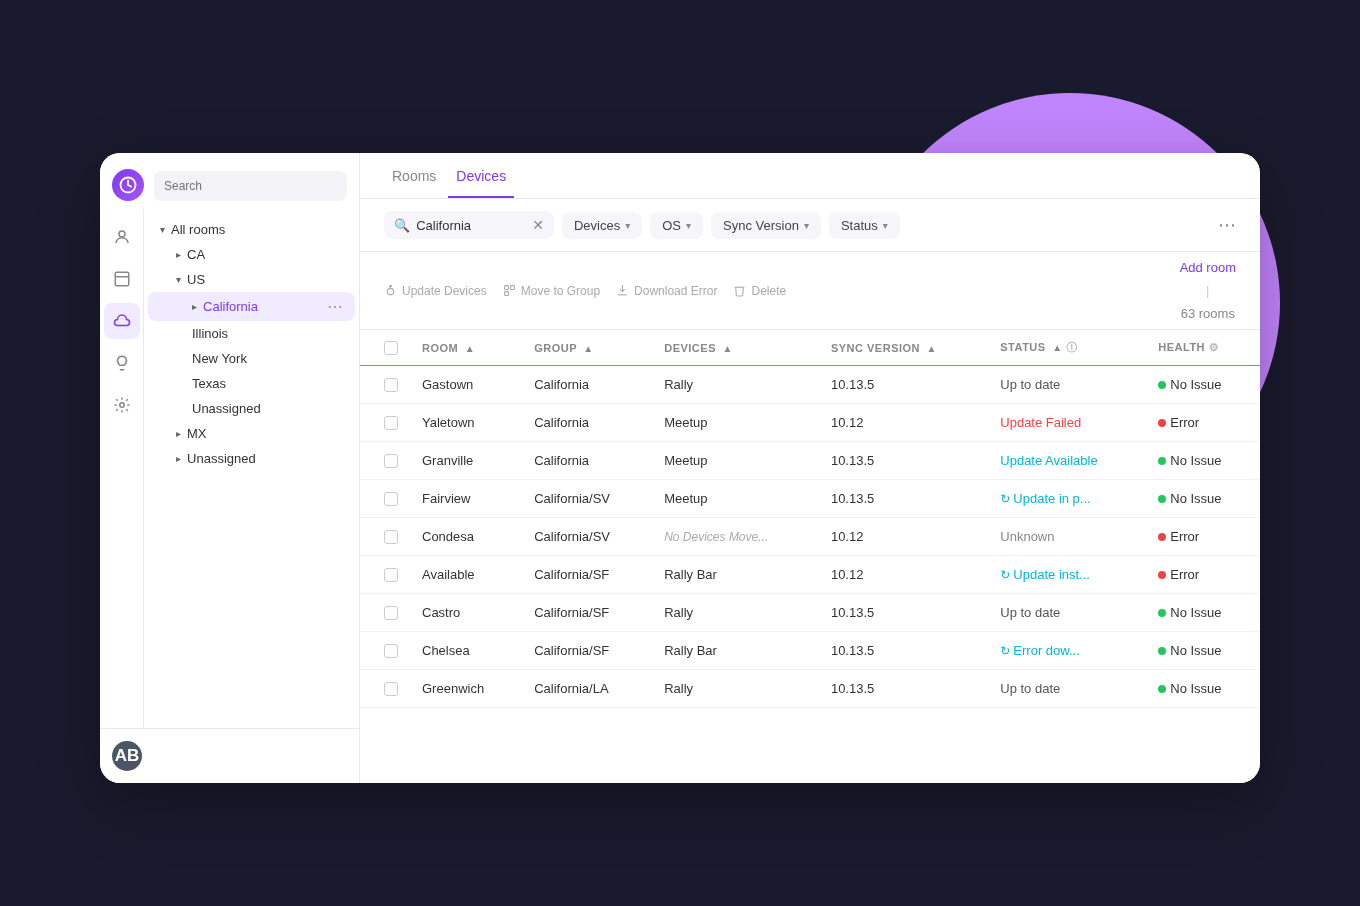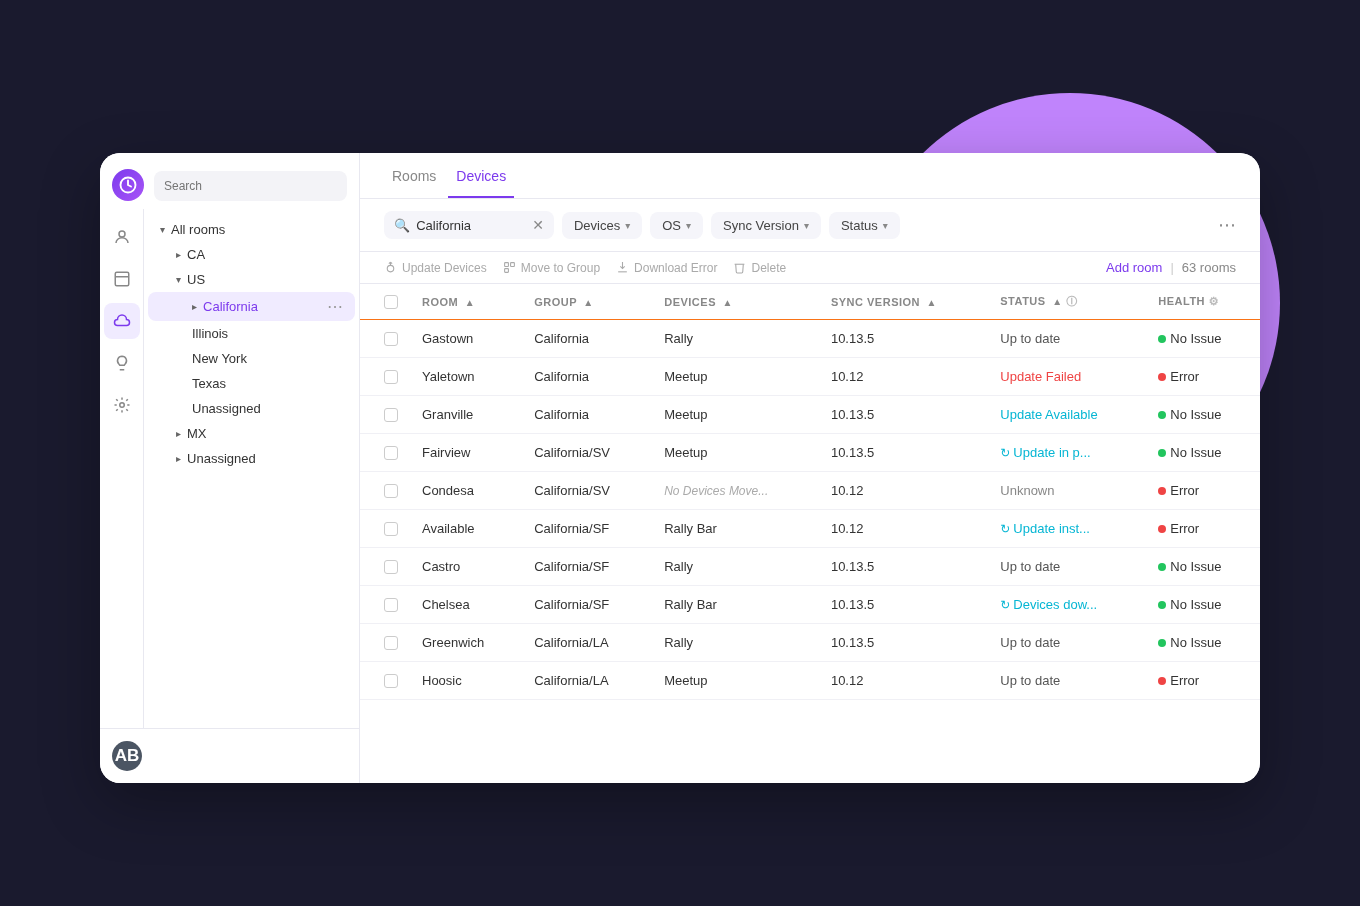--- a/index.html
+++ b/index.html
@@ -451,21 +451,21 @@
             </svg>
           <span>Download Error</span>
         </button>
         <button class="action-btn">
           <svg width="13" height="13" viewBox="0 0 24 24" fill="none" stroke="currentColor" stroke-width="2">
               <polyline points="3 6 5 6 21 6"></polyline>
               <path d="M19 6l-1 14a2 2 0 0 1-2 2H8a2 2 0 0 1-2-2L5 6"></path>
             </svg>
           <span>Delete</span>
         </button>
-        <div style="margin-left:auto;display:flex;align-items:center;gap:8px;">
+        <div style="margin-left:auto;display:flex;align-items:center;gap:8px;flex-direction:column;">
           <button class="add-room-btn">Add room</button>
           <span style="color:#ccc;">|</span>
           <span class="rooms-count">63 rooms</span>
         </div>
       </div>
 
       <div class="table-container">
         <table>
           <thead>
             <tr>
@@ -559,43 +559,32 @@
                 <td><span class="health-dot dot-green"></span>No Issue</td>
               </tr>
               <tr>
                 <td>
                   <div class="checkbox"></div>
                 </td>
                 <td>Chelsea</td>
                 <td>California/SF</td>
                 <td>Rally Bar</td>
                 <td>10.13.5</td>
-                <td><span class="spinning" style="color:#06b6d4;margin-right:3px;">↻</span><span class="status-badge-updating">Devices dow...</span></td>
+                <td><span class="spinning" style="color:#06b6d4;margin-right:3px;">↻</span><span class="status-badge-updating">Error dow...</span></td>
                 <td><span class="health-dot dot-green"></span>No Issue</td>
               </tr>
               <tr>
                 <td>
                   <div class="checkbox"></div>
                 </td>
                 <td>Greenwich</td>
                 <td>California/LA</td>
                 <td>Rally</td>
                 <td>10.13.5</td>
                 <td><span class="status-badge-uptodate">Up to date</span></td>
                 <td><span class="health-dot dot-green"></span>No Issue</td>
               </tr>
-              <tr>
-                <td>
-                  <div class="checkbox"></div>
-                </td>
-                <td>Hoosic</td>
-                <td>California/LA</td>
-                <td>Meetup</td>
-                <td>10.12</td>
-                <td><span class="status-badge-uptodate">Up to date</span></td>
-                <td><span class="health-dot dot-red"></span>Error</td>
-              </tr>
             </tbody>
         </table>
       </div>
     </div>
   </div>
 </div>
 
 </body></html>

